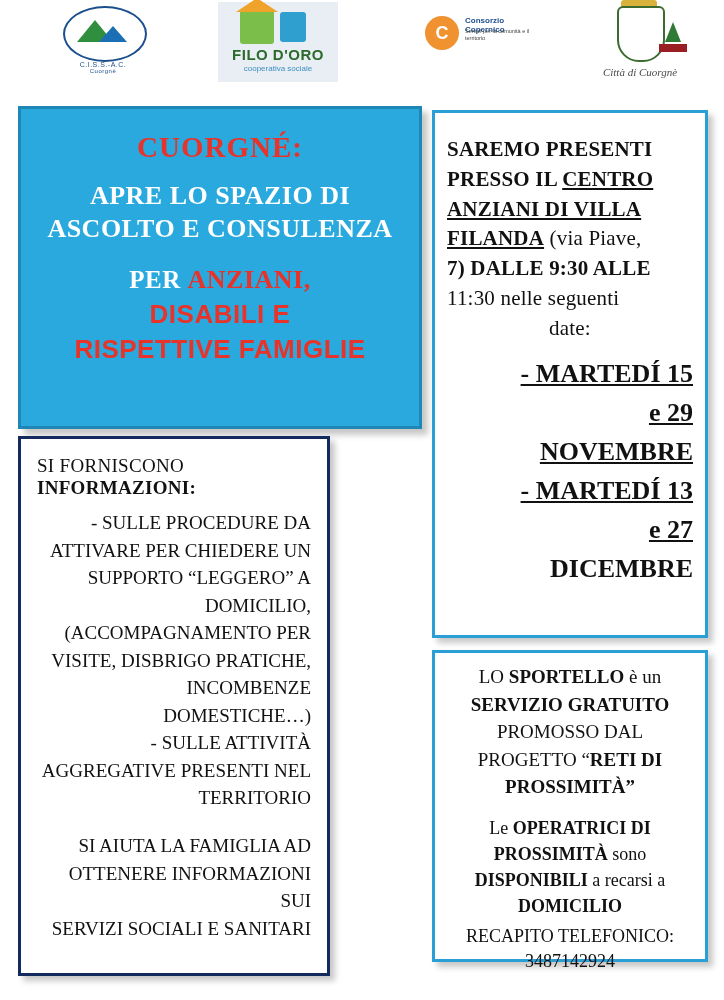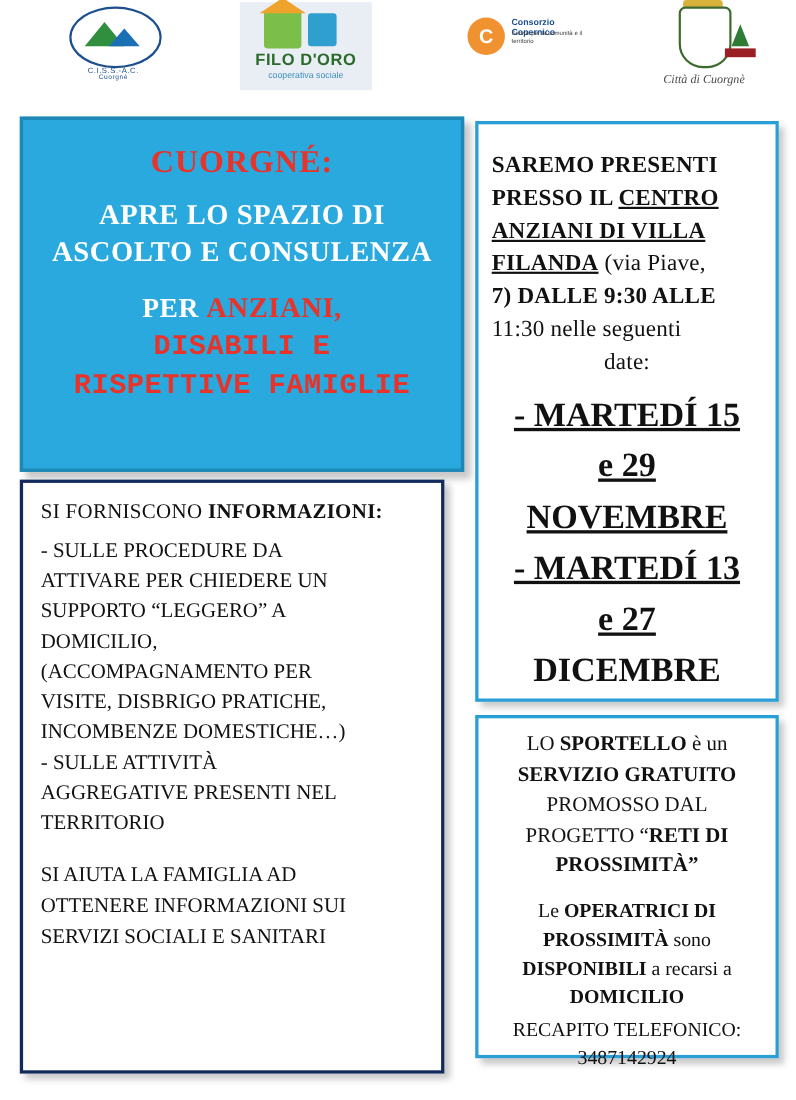--- a/index.html
+++ b/index.html
@@ -216,47 +216,47 @@
     line-height: 1.3;
   }
   .hl-red {
     color: #e8332a;
     font-family: "Liberation Serif", serif;
     font-weight: bold;
     font-size: 26px;
   }
   .hl-red-block {
     color: #e8332a;
-    font-family: Liberation Mono, monospace;
+    font-family: Liberation Sans, sans-serif;
     font-weight: bold;
     font-size: 26px;
     line-height: 1.35;
     letter-spacing: .5px;
   }
 
   .panel-info {
     left: 18px; top: 436px;
-    width: 386px; height: 540px;
+    width: 312px; height: 540px;
     background: #ffffff;
     border: 3px solid #132a5e;
     box-shadow: 5px 5px 6px rgba(0,0,0,.22);
     padding: 16px 16px 10px 16px;
     font-family: "Liberation Serif", serif;
     color: #111;
   }
   .info-title {
     font-size: 19px;
     letter-spacing: .3px;
     margin-bottom: 10px;
   }
   .info-title b { font-weight: bold; }
   .info-body {
     font-size: 19px;
     line-height: 1.45;
-    text-align: left;
+    text-align: right;
   }
   .info-body .ln { display: block; }
   .info-gap { height: 20px; }
 
   .panel-dates {
     left: 432px; top: 110px;
     width: 276px; height: 528px;
     background: #ffffff;
     border: 3px solid #2a9fd6;
     box-shadow: 5px 5px 6px rgba(0,0,0,.22);
@@ -266,22 +266,22 @@
   }
   .dates-intro {
     font-size: 21px;
     line-height: 1.42;
     letter-spacing: .2px;
   }
   .dates-intro b { font-weight: bold; }
   .u { text-decoration: underline; }
   .dates-list {
     margin-top: 10px;
-    text-align: center;
-    font-size: 31px;
+    text-align: right;
+    font-size: 26px;
     font-weight: bold;
     line-height: 1.5;
   }
   .dates-list .row { display: block; }
 
   .panel-service {
     left: 432px; top: 650px;
     width: 276px; height: 312px;
     background: #ffffff;
     border: 3px solid #2a9fd6;

